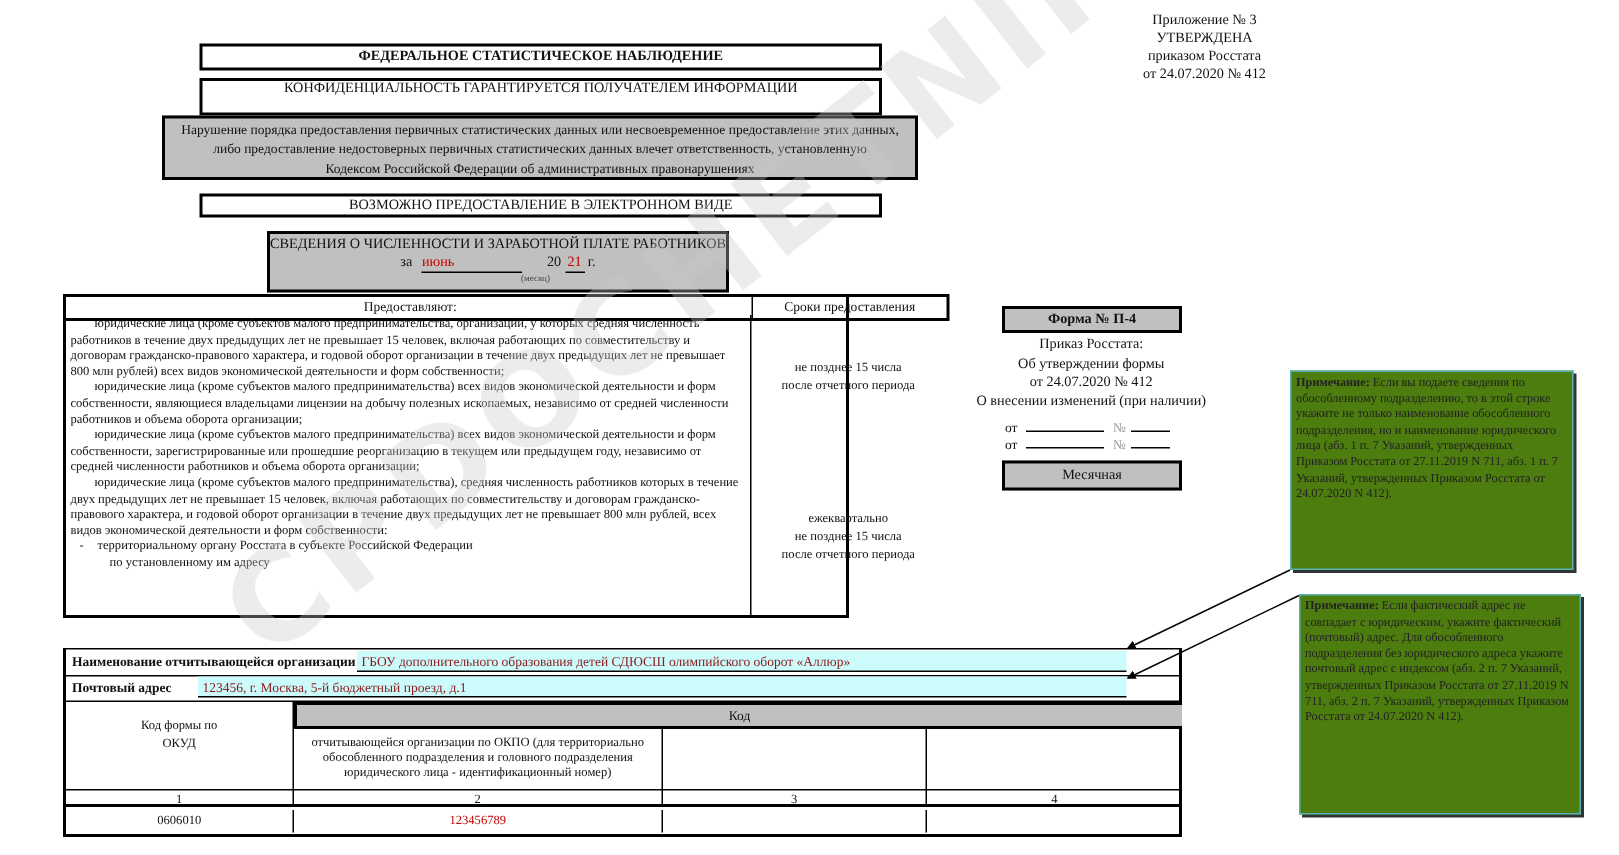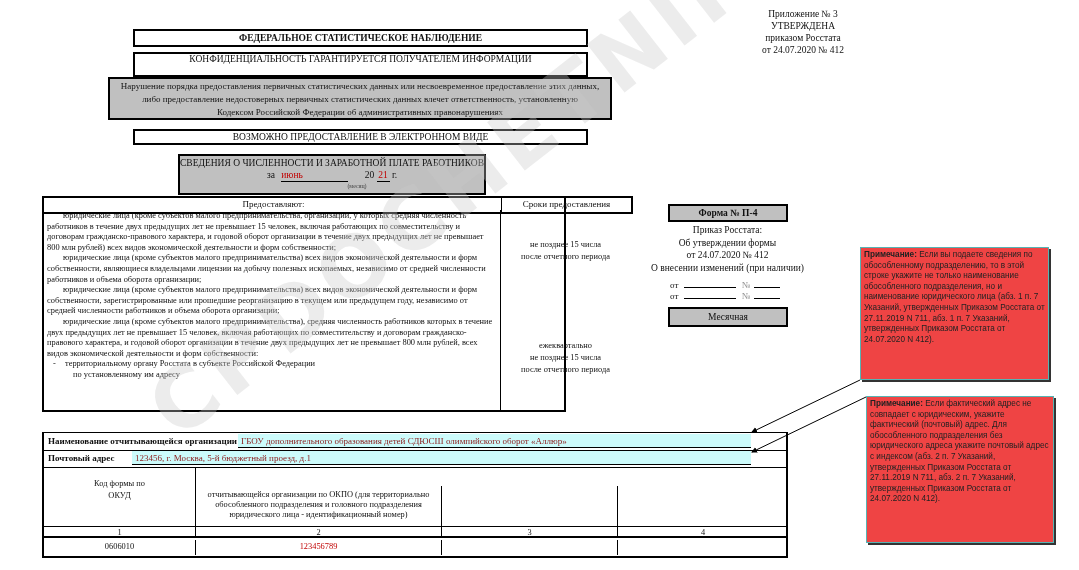--- a/index.html
+++ b/index.html
@@ -50,21 +50,21 @@
   .amend-line { position: absolute; font-size: 9px; line-height: 10px; }
   .amend-line .lbl { display: inline-block; width: 14px; }
   .amend-line .u1 { display: inline-block; width: 52px; border-bottom: 1px solid #000; height: 8px; margin-right: 6px; }
   .amend-line .no { display: inline-block; width: 12px; color: #999; }
   .amend-line .u2 { display: inline-block; width: 26px; border-bottom: 1px solid #000; height: 8px; }
   #amend-1 { left: 670px; top: 279px; }
   #amend-2 { left: 670px; top: 290px; }
   #periodicity { left: 668px; top: 307px; width: 120px; height: 20px; font-size: 9.5px; line-height: 16px; }
 
   
-  .note { background: #ef4444; border: 1px solid #57b3b3; box-shadow: 2px 2px 0 #333; font-family: Liberation Sans, sans-serif; font-size: 8.2px; line-height: 10.6px; padding: 2px 3px; color: #222; }
+  .note { background: #4d7c0f; border: 1px solid #57b3b3; box-shadow: 2px 2px 0 #333; font-family: Liberation Serif, serif; font-size: 8.2px; line-height: 10.6px; padding: 2px 3px; color: #222; }
   .note b { font-weight: bold; }
   #note-1 { left: 860px; top: 247px; width: 189px; height: 133px; }
   #note-2 { left: 866px; top: 396px; width: 188px; height: 147px; }
 
   
   #org-block { left: 42px; top: 432px; width: 746px; height: 126px; border: 2px solid #000; border-top: 1px solid #000; }
   .org-row { position: absolute; left: 0; width: 744px; height: 17px; border-bottom: 1px solid #000; font-size: 9px; line-height: 14px; }
   #org-name-row { top: 0; }
   #org-addr-row { top: 17px; }
   .org-row .lbl { position: absolute; left: 4px; top: 1px; font-weight: bold; }
@@ -178,20 +178,21 @@
     <span class="lbl">Наименование отчитывающейся организации</span>
     <span id="org-name-val" class="val darkred">ГБОУ дополнительного образования детей СДЮСШ олимпийского оборот «Аллюр»</span>
   </div>
   <div id="org-addr-row" class="org-row">
     <span class="lbl">Почтовый адрес</span>
     <span id="org-addr-val" class="val darkred">123456, г. Москва, 5-й бюджетный проезд, д.1</span>
   </div>
 
   <div id="code-table">
     <div id="ct-okud-hdr" class="ct-cell" style="padding-left:50px;padding-right:50px;">Код формы по ОКУД</div>
+    <div id="ct-kod-hdr" class="ct-cell">Код</div>
     <div id="ct-okpo-hdr" class="ct-cell" style="padding-left:8px;padding-right:8px;">отчитывающейся организации по ОКПО (для территориально обособленного подразделения и головного подразделения юридического лица - идентификационный номер)</div>
     <div id="ct-col3-hdr" class="ct-cell"></div>
     <div id="ct-col4-hdr" class="ct-cell"></div>
 
     <div class="ct-cell ct-num c1">1</div>
     <div class="ct-cell ct-num c2">2</div>
     <div class="ct-cell ct-num c3">3</div>
     <div class="ct-cell ct-num c4">4</div>
 
     <div class="ct-cell ct-val c1">0606010</div>

